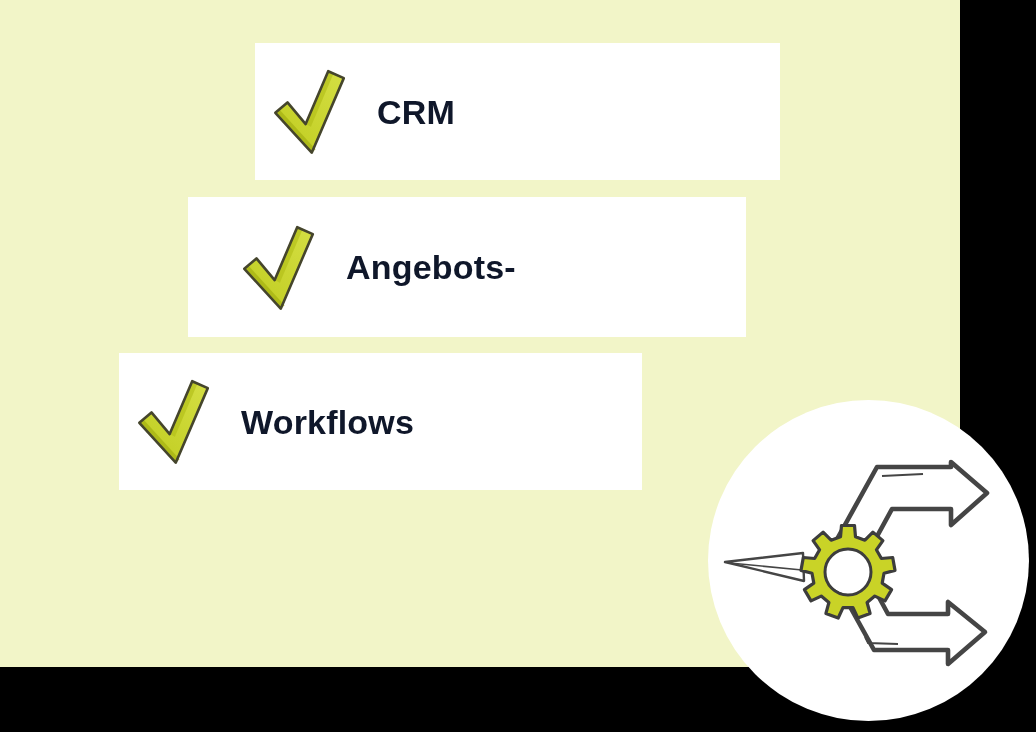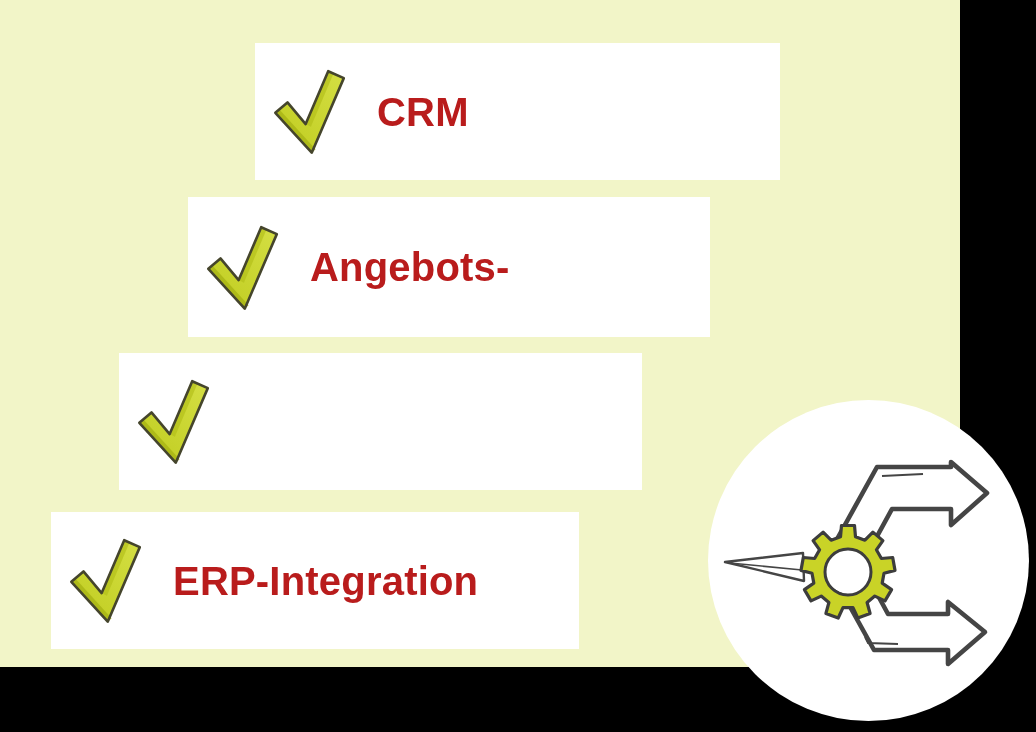--- a/index.html
+++ b/index.html
@@ -8,26 +8,26 @@
     font-family:"Liberation Sans", sans-serif;
   }
   .panel{
     position:absolute;left:0;top:0;width:960px;height:667px;background:#f2f5c8;
   }
   .card{
     position:absolute;background:#ffffff;display:flex;align-items:center;
   }
   .card .check{flex:0 0 auto;margin-left:16px;width:78px;height:91px;}
   .card .label{
-    margin-left:28px;font-weight:700;font-size:40px;line-height:48px;
-    color:#b91c1c;letter-spacing:0.2px;white-space:nowrap;
+    margin-left:28px;font-weight:700;font-size:34px;line-height:48px;
+    color:#0f172a;letter-spacing:0.2px;white-space:nowrap;
   }
   .card .label span{display:block;}
   .card1{left:255px;top:43px;width:525px;height:137px;}
-  .card2{left:188px;top:197px;width:522px;height:140px;}
+  .card2{left:188px;top:197px;width:522px;height:140px;padding-left:36px;}
   .card3{left:119px;top:353px;width:523px;height:137px;}
   .card4{left:51px;top:512px;width:528px;height:137px;}
   .badge{
     position:absolute;left:708px;top:400px;width:321px;height:321px;
   }
   svg{display:block;}
 </style>
 </head>
 <body>
 
@@ -65,30 +65,25 @@
       </svg>
     <div class="label">
       <span>Angebots-</span>
     </div>
   </div>
 
   <div class="card card3">
     <svg class="check" viewBox="0 0 90 105">
         <use href="#check-sym"></use>
       </svg>
+    <div class="label">
+      <span>Workflows</span>
+    </div>
   </div>
 
-  <div class="card card4">
-    <svg class="check" viewBox="0 0 90 105">
-        <use href="#check-sym"></use>
-      </svg>
-    <div class="label">
-      <span>ERP-Integration</span>
-    </div>
-  </div>
 
   <div class="badge">
     <svg viewBox="0 0 321 321" width="321" height="321">
       <circle cx="160.5" cy="160.5" r="160.5" fill="#ffffff"></circle>
 
       <g>
         <polygon points="17,162 95,153 96,181" fill="#ffffff" stroke="#454545" stroke-width="2.4" stroke-linejoin="round"></polygon>
         <path d="M 22,163 L 94,170" fill="none" stroke="#454545" stroke-width="1.6"></path>
       </g>
 

